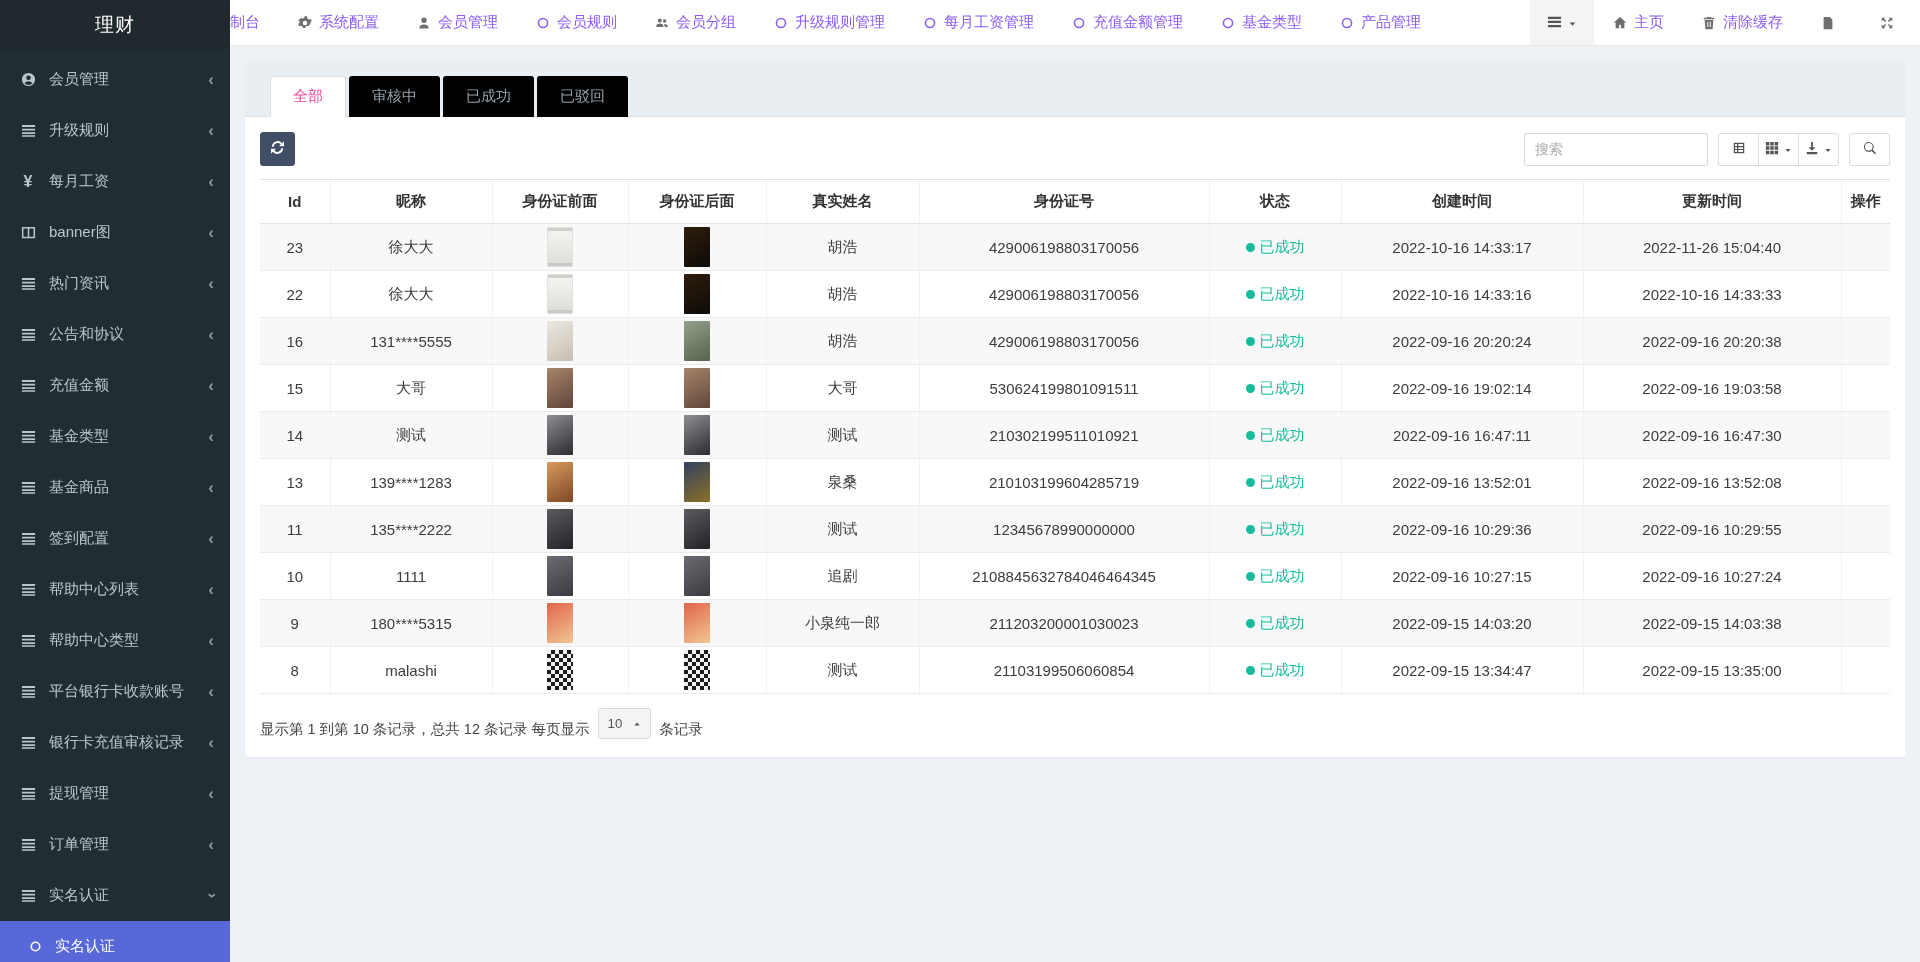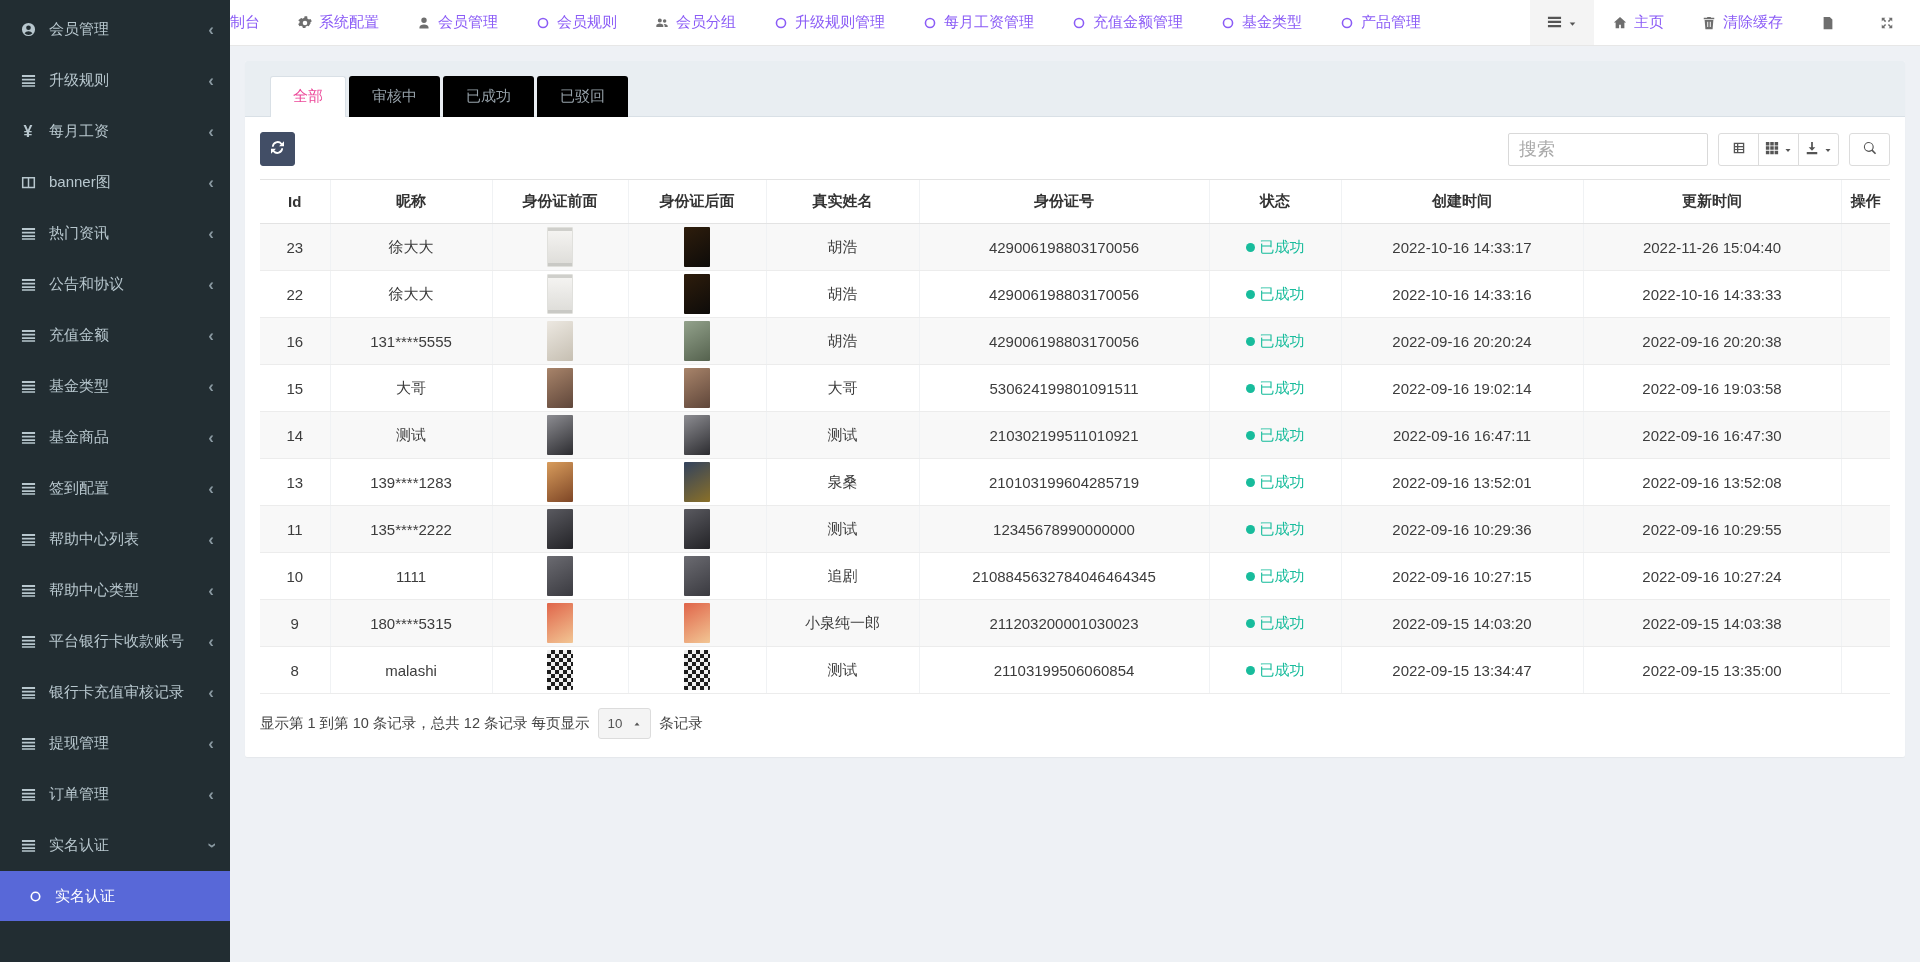--- a/index.html
+++ b/index.html
@@ -44,21 +44,21 @@
   .tab { padding:10px 22px 11px; font-size:15px; color:#95a0a8; background:#000000; border:1px solid transparent; border-bottom:none; border-radius:3px 3px 0 0; cursor:pointer; position:relative; top:1px; }
   .tab.active { background:#fff; color:#ec4899; border-color:#d9e0e6; }
   .panel-body { padding:15px 15px 18px; }
 
   .toolbar { display:flex; align-items:center; }
   .btn { border:1px solid #dcdcdc; background:#fff; border-radius:3px; cursor:pointer; display:inline-flex; align-items:center; justify-content:center; color:#555; }
   .btn svg { width:14px; height:14px; fill:#555; }
   .btn-refresh { width:35px; height:34px; background:#424e66; border-color:#424e66; }
   .btn-refresh svg { fill:#fff; width:13px; height:13px; }
   .toolbar-right { margin-left:auto; display:flex; align-items:center; }
-  .search-input { width:200px; height:33px; border:1px solid #d9d9d9; border-radius:2px; padding:0 10px; font-size:18px; color:#333; outline:none; }
+  .search-input { width:184px; height:33px; border:1px solid #d9d9d9; border-radius:2px; padding:0 10px; font-size:14px; color:#333; outline:none; }
   .search-input::placeholder { color:#a9a9a9; }
   .btn-group { display:flex; margin-left:10px; }
   .btn-group .btn { width:41px; height:33px; border-radius:0; margin-left:-1px; }
   .btn-group .btn:first-child { border-radius:3px 0 0 3px; margin-left:0; }
   .btn-group .btn:last-child { border-radius:0 3px 3px 0; }
   .btn .caret { margin-left:5px; }
   .btn .caret svg { width:8px; height:8px; }
   .btn-search { width:41px; height:33px; margin-left:10px; }
 
   
@@ -67,33 +67,34 @@
   tbody td { height:47px; text-align:center; color:#3c3c3c; font-size:15px; border-bottom:1px solid #ececec; padding:0 4px; overflow:hidden; white-space:nowrap; }
   thead th + th, tbody td + td { border-left:1px solid #f0f2f4; }
   tbody tr:nth-child(odd) { background:#f8f8f8; }
   .thumb { width:26px; height:40px; margin:0 auto; border-radius:1px; }
   .thumb.doc { background:linear-gradient(#f6f5f3,#dddcd8); box-shadow:inset 0 -12px 0 -9px #c9c9c5, inset 0 18px 0 -15px #cfcfcb; border:1px solid #e0e0dc; }
   .thumb.qr { background:repeating-conic-gradient(#1c1c1c 0% 25%, #efefef 0% 50%); background-size:8px 8px; background-color:#444; }
   .status { color:#18bc9c; display:inline-flex; align-items:center; font-size:15px; }
   .status .dot { width:9px; height:9px; border-radius:50%; background:#18bc9c; margin-right:5px; }
 
   
-  .pagination-bar { display:flex; align-items:center; margin-top:14px; font-size:14.5px; color:#444; }
+  .pagination-bar { display:flex; align-items:flex-end; margin-top:14px; font-size:14.5px; color:#444; }
   .page-size-btn { height:31px; padding:0 9px; margin:0 8px; background:#f4f4f4; display:inline-flex; align-items:center; gap:6px; }
   .pagination-right { margin-left:auto; display:flex; align-items:center; gap:5px; }
   .pg-btn { min-width:34px; height:32px; padding:0 12px; font-size:14.5px; }
   .pg-btn.num { padding:0; }
   .pg-btn.active { background:#3d4a63; border-color:#3d4a63; color:#fff; cursor:default; }
   .jump-input { width:58px; height:32px; border:1px solid #cfcfcf; border-radius:3px; margin-left:26px; outline:none; padding:0 6px; }
   .btn-jump { height:32px; padding:0 12px; background:#ececec; border-color:#c6c6c6; margin-left:8px; }
 </style>
 </head>
 <body>
 
 <aside class="sidebar">
+  <div class="brand">理财</div>
   <nav class="side-menu" id="side-menu">
       <div class="side-item">
         <span class="icon ">
           <svg viewBox="0 0 16 16">
             <path d="M8 1a7 7 0 1 0 0 14A7 7 0 0 0 8 1zm0 2.6a2.5 2.5 0 1 1 0 5 2.5 2.5 0 0 1 0-5zm0 10.2a5.6 5.6 0 0 1-4.2-1.9c.9-1.3 2.5-2.1 4.2-2.1s3.3.8 4.2 2.1A5.6 5.6 0 0 1 8 13.8z"></path>
           </svg>
         </span>
         <span class="side-label">会员管理</span>
         <span class="chev left">‹</span>
       </div>

